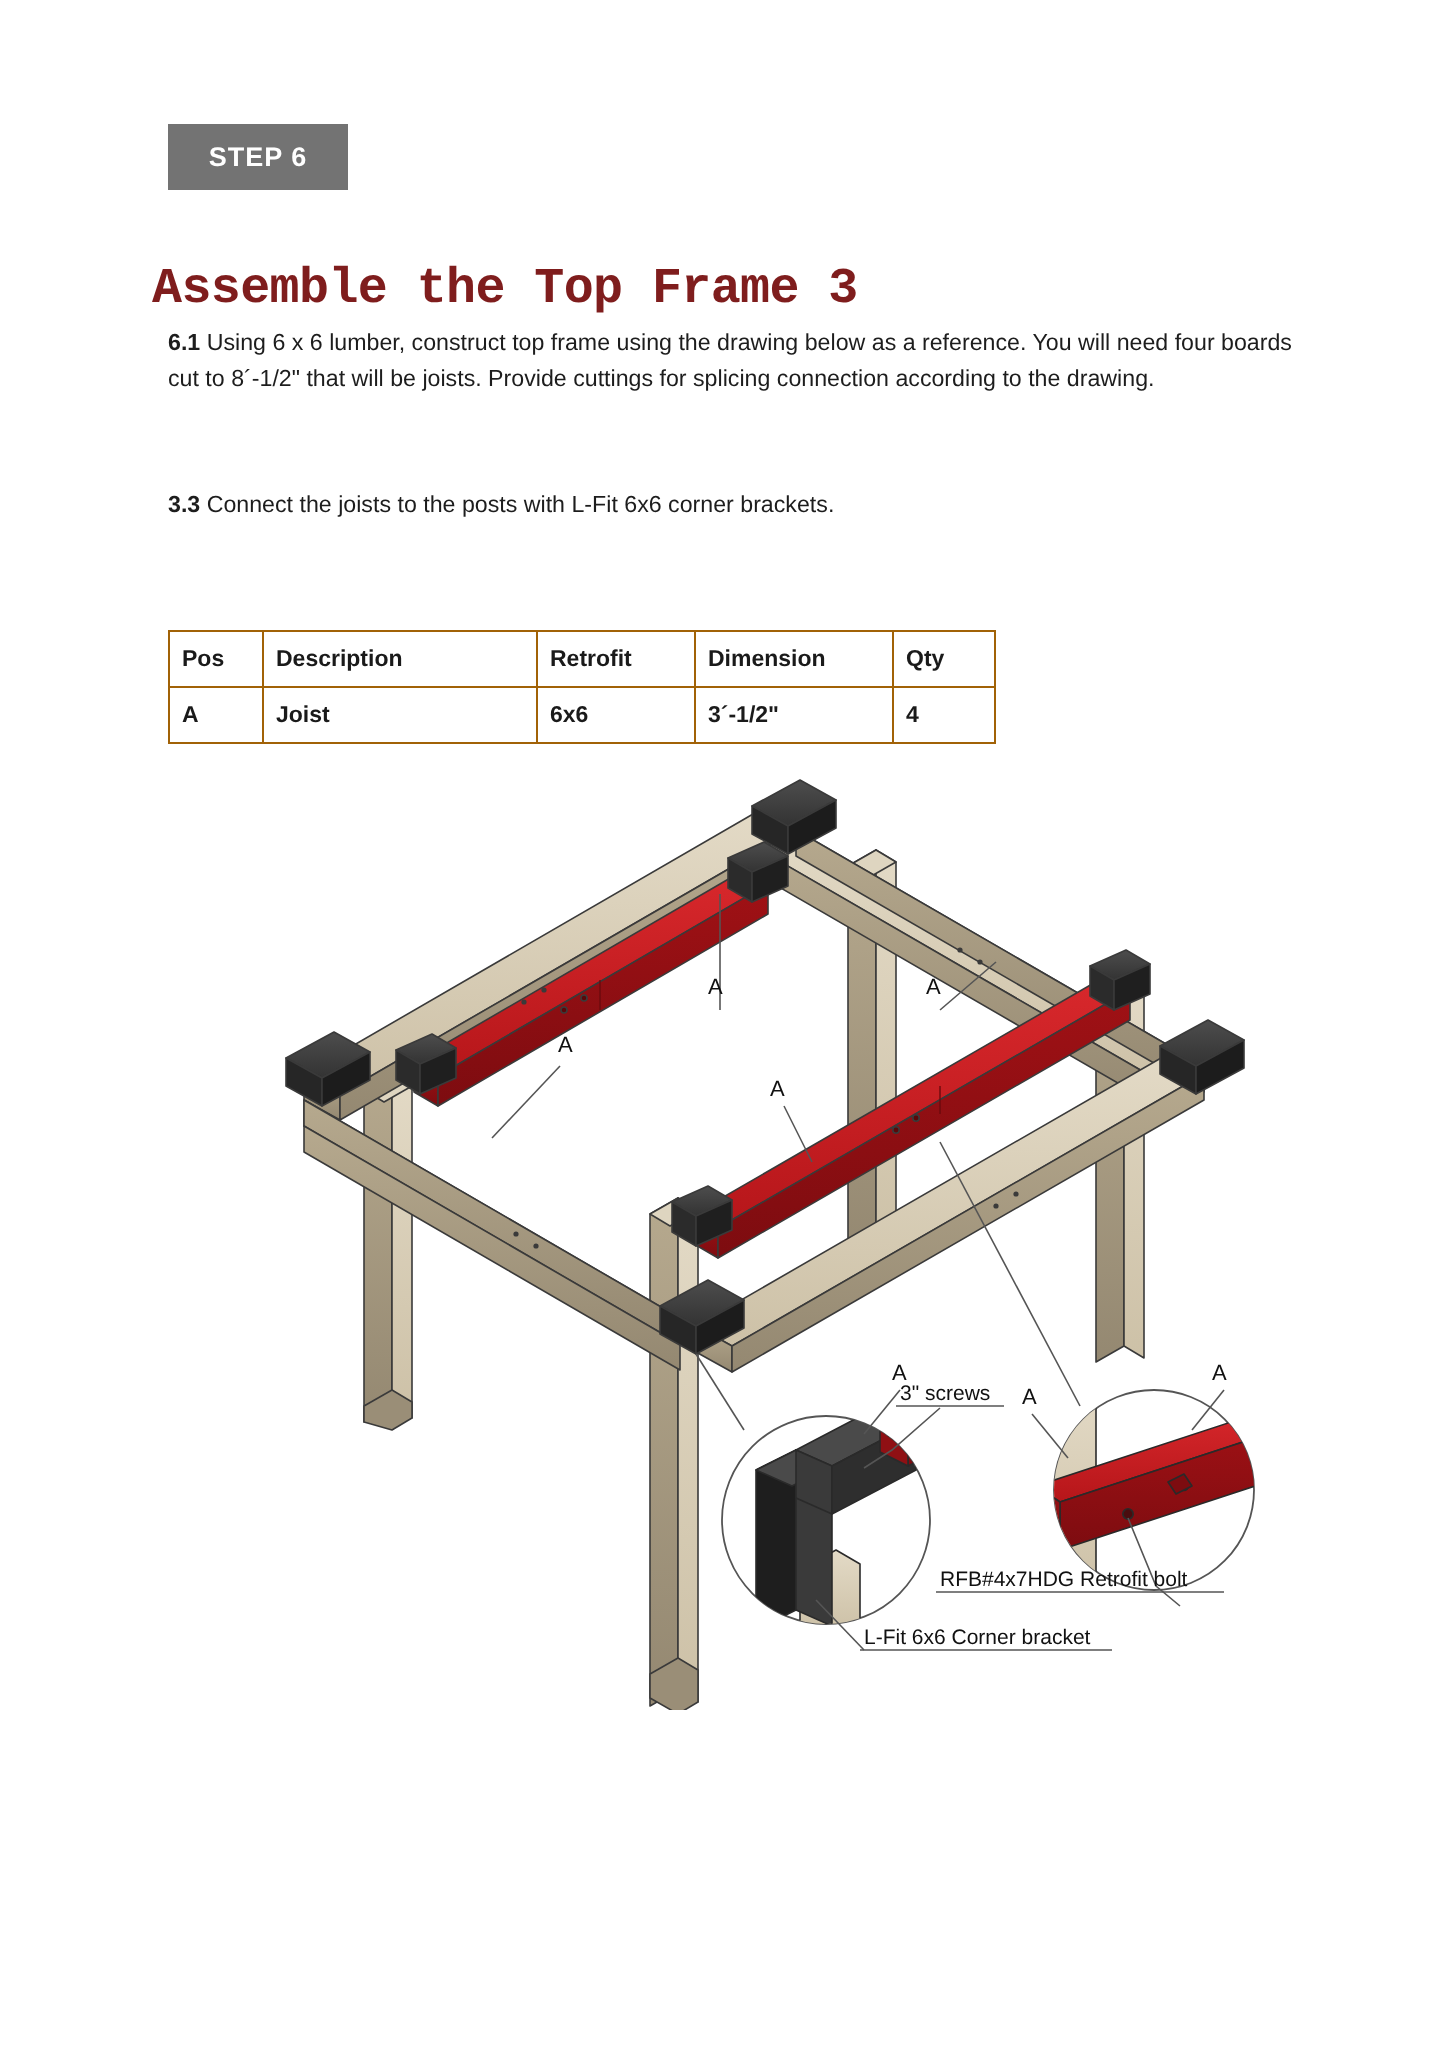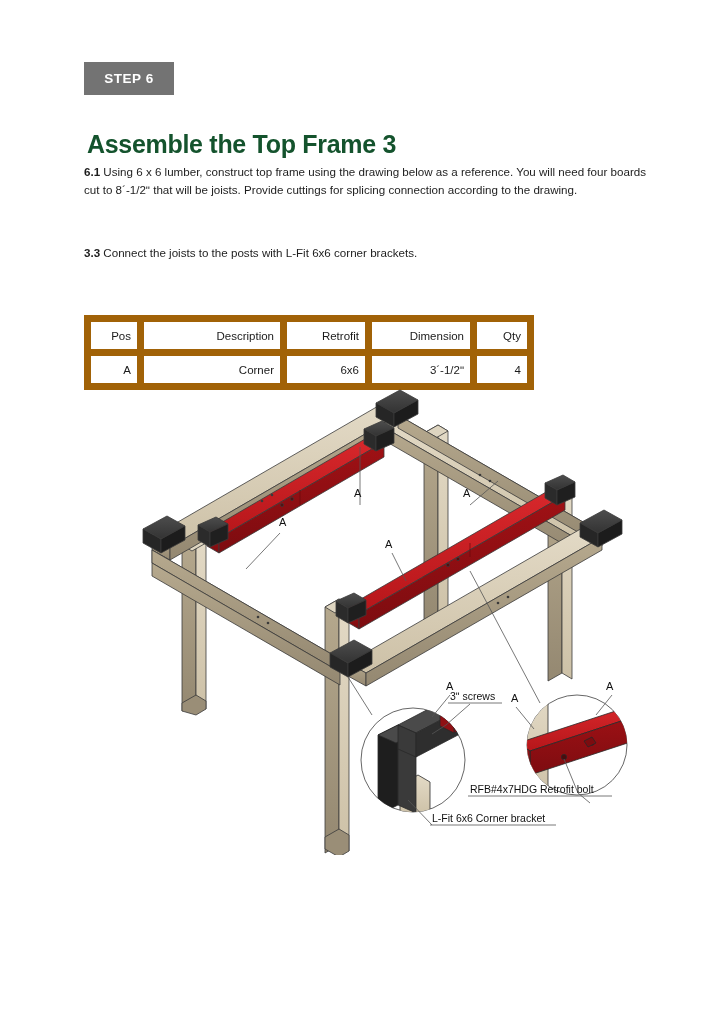--- a/index.html
+++ b/index.html
@@ -19,42 +19,43 @@
     width:90px;height:33px;
     background:#737373;
     display:flex;align-items:center;justify-content:center;
   }
   .step-badge span{
     color:#ffffff;font-size:13.5px;font-weight:bold;letter-spacing:.5px;
   }
 
   
   .page-title{
-    position:absolute;left:87px;top:130px;
+    position:absolute;left:76px;top:130px;
     font-size:25px;font-weight:bold;letter-spacing:-0.3px;
-    color:#14532d;
+    color:#7f1d1d;
+    font-family:Liberation Mono, monospace;
   }
 
   
   .body-text{position:absolute;left:84px;width:572px;font-size:11.6px;line-height:17.5px;color:#1d1d1d;}
   .p1{top:163px;}
   .p2{top:244px;}
   .p3{top:276px;}
   .body-text b{font-weight:bold;}
 
   
   .parts-table{
     position:absolute;left:84px;top:315px;
     border-collapse:collapse;
     font-size:11.5px;
   }
   .parts-table td,.parts-table th{
-    border:7px solid #a16207;
-    text-align:right;
-    font-weight:normal;
+    border:1px solid #a16207;
+    text-align:left;
+    font-weight:bold;
     height:27px;
     padding:0 6px;
   }
   .col-pos{width:34px;}
   .col-desc{width:124px;}
   .col-mat{width:66px;}
   .col-dim{width:86px;}
   .col-qty{width:38px;}
 
   
@@ -89,21 +90,21 @@
         <th class="col-pos">Pos</th>
         <th class="col-desc">Description</th>
         <th class="col-mat">Retrofit</th>
         <th class="col-dim">Dimension</th>
         <th class="col-qty">Qty</th>
       </tr>
     </thead>
     <tbody>
       <tr>
         <td>A</td>
-        <td>Corner</td>
+        <td>Joist</td>
         <td>6x6</td>
         <td>3´-1/2ʺ</td>
         <td>4</td>
       </tr>
     </tbody>
   </table>
 
   <div class="drawing">
     <svg width="724" height="470" viewBox="0 0 724 470" xmlns="http://www.w3.org/2000/svg">
       <defs>

